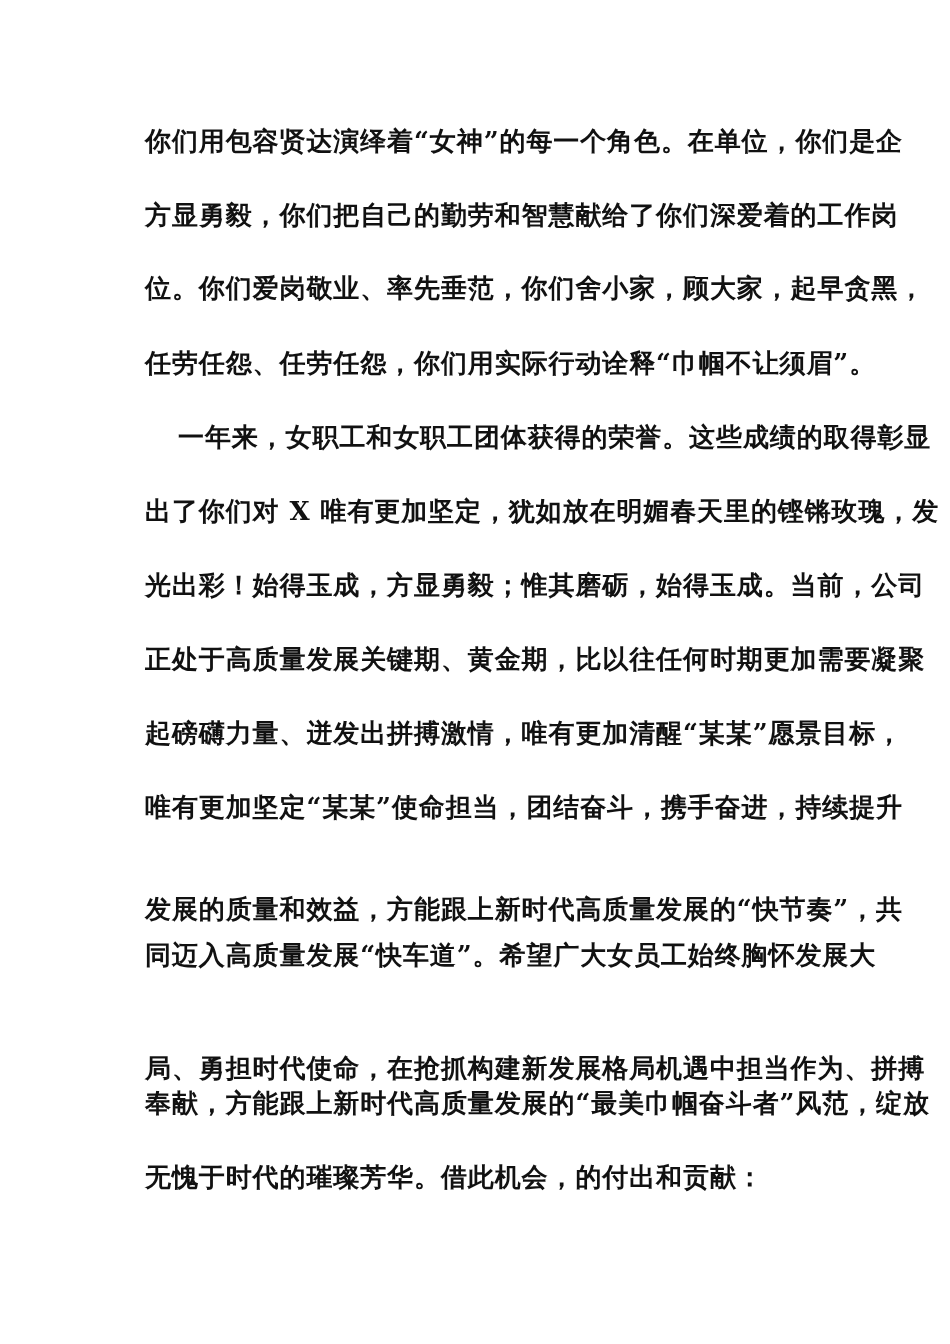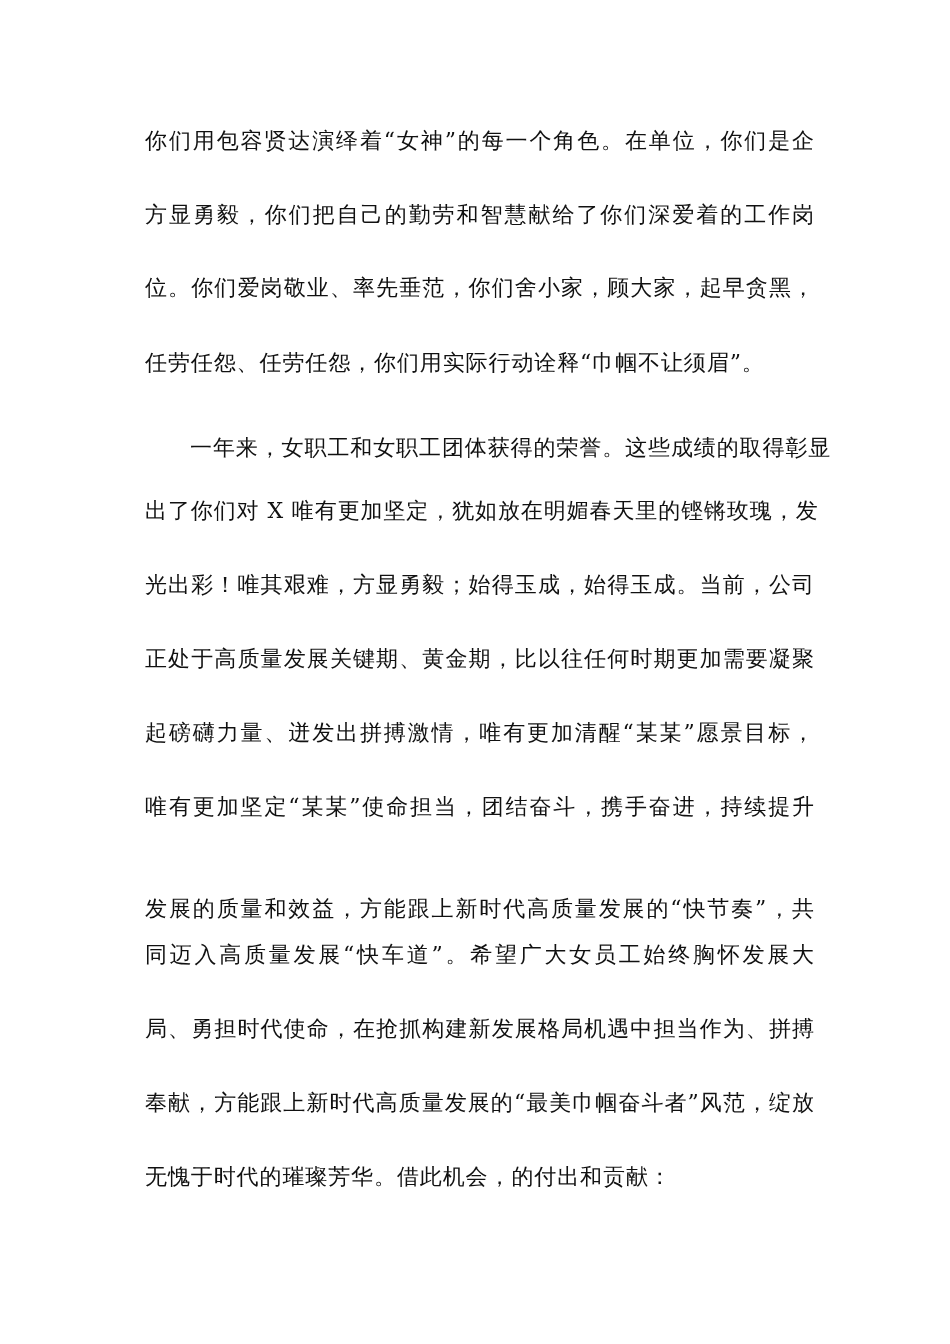--- a/index.html
+++ b/index.html
@@ -19,53 +19,53 @@
       position: absolute;
       left: 0; top: 0;
       width: 950px; height: 1344px;
       background: #ffffff;
     }
     .line {
       position: absolute;
       left: 145px;
       width: 670px;
       height: 30px;
-      font-size: 22px;
+      font-size: 26px;
       line-height: 30px;
       white-space: nowrap;
       letter-spacing: 0.9px;
       text-align: justify;
       text-align-last: justify;
+      font-weight: bold;
     }
     .line.last {
       text-align-last: left;
     }
     .line.indent {
-      left: 157px;
+      left: 145px;
       padding-left: 33px;
       width: 637px;
-      margin-top: 11px;
     }
   </style>
 </head>
 <body>
 
 <div class="page">
   <div>
     <div class="line" style="top:126px">你们用包容贤达演绎着“女神”的每一个角色。在单位，你们是企</div>
     <div class="line" style="top:200px">方显勇毅，你们把自己的勤劳和智慧献给了你们深爱着的工作岗</div>
     <div class="line" style="top:273px">位。你们爱岗敬业、率先垂范，你们舍小家，顾大家，起早贪黑，</div>
     <div class="line last" style="top:348px">任劳任怨、任劳任怨，你们用实际行动诠释“巾帼不让须眉”。</div>
   </div>
   <div>
     <div class="line indent" style="top:422px">一年来，女职工和女职工团体获得的荣誉。这些成绩的取得彰显</div>
     <div class="line" style="top:496px">出了你们对 X 唯有更加坚定，犹如放在明媚春天里的铿锵玫瑰，发</div>
-    <div class="line" style="top:570px">光出彩！唯其艰难，方显勇毅；始得玉成，始得玉成。当前，公司</div>
+    <div class="line" style="top:570px">光出彩！始得玉成，方显勇毅；惟其磨砺，始得玉成。当前，公司</div>
     <div class="line" style="top:644px">正处于高质量发展关键期、黄金期，比以往任何时期更加需要凝聚</div>
     <div class="line" style="top:718px">起磅礴力量、迸发出拼搏激情，唯有更加清醒“某某”愿景目标，</div>
     <div class="line" style="top:792px">唯有更加坚定“某某”使命担当，团结奋斗，携手奋进，持续提升</div>
     <div class="line" style="top:894px">发展的质量和效益，方能跟上新时代高质量发展的“快节奏”，共</div>
     <div class="line" style="top:940px">同迈入高质量发展“快车道”。希望广大女员工始终胸怀发展大</div>
-    <div class="line" style="top:1014px">局、勇担时代使命，在抢抓构建新发展格局机遇中担当作为、拼搏</div>
+    <div class="line" style="top:1053px">局、勇担时代使命，在抢抓构建新发展格局机遇中担当作为、拼搏</div>
     <div class="line" style="top:1088px">奉献，方能跟上新时代高质量发展的“最美巾帼奋斗者”风范，绽放</div>
     <div class="line last" style="top:1162px">无愧于时代的璀璨芳华。借此机会，的付出和贡献：</div>
   </div>
 </div>
 
 </body></html>

